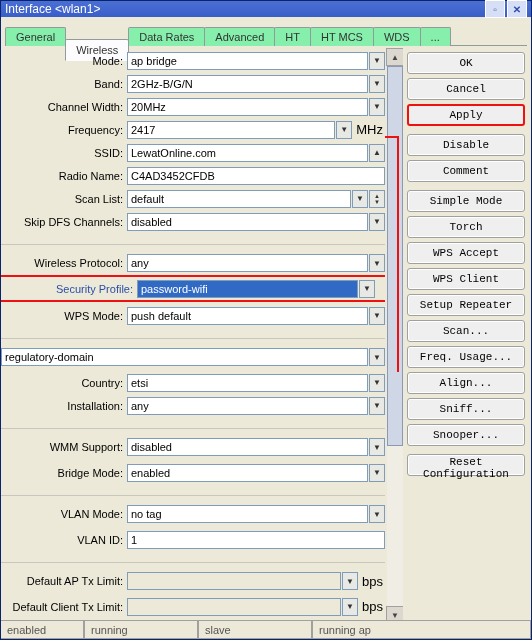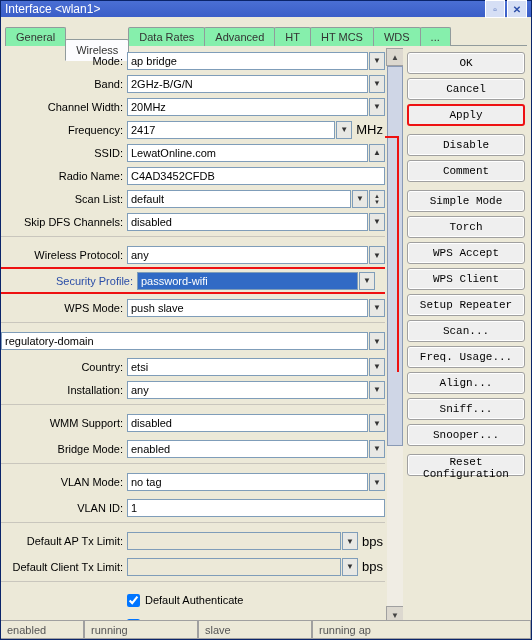--- a/index.html
+++ b/index.html
@@ -14,21 +14,21 @@
 .form-area{flex:1;padding:6px 0 2px 4px;overflow:hidden;position:relative}
 .sidebar{width:118px;padding:6px 6px 0 4px}
 .btn{width:100%;height:22px;margin-bottom:4px;background:#efefef;border:1px solid #a0a0a0;border-radius:3px;font-size:11px;font-family:Liberation Mono, monospace;cursor:pointer;box-shadow:inset 0 0 0 1px #fff}
 .hl-red{border:2px solid #e11;box-shadow:none}
 .form-rows{position:absolute;top:4px;left:0;right:18px;bottom:0;overflow:hidden}
 .scroll-col{position:absolute;top:2px;right:0;width:16px;bottom:2px;display:flex;flex-direction:column;align-items:center}
 .scroll-btn{width:16px;height:16px;background:#dcd8cf;border:1px solid #a0a0a0;display:flex;align-items:center;justify-content:center;font-size:8px;color:#444}
 .scroll-track{flex:1;width:16px;background:#f0ede4}
 .scroll-thumb{width:14px;margin:0 auto;background:#cfd6e6;border:1px solid #8a9ab5;height:70%;}
 .row{display:flex;align-items:center;height:21px;margin-bottom:2px}
-.row.sep{border-top:1px solid #c9c6bd;margin-top:4px;padding-top:5px;height:26px}
+.row.sep{border-top:1px solid #c9c6bd;margin-top:12px;padding-top:5px;height:26px}
 .lbl{width:122px;text-align:right;padding-right:4px;color:#000;font-size:11px}
 .lbl.blue{color:#2b4ea8}
 .fld{flex:1;display:flex;align-items:center}
 .input{flex:1;height:18px;border:1px solid #7f9db9;background:#fff;padding:0 3px;font-size:11px;box-sizing:border-box;display:flex;align-items:center}
 .input.sel{background:#316ac5;color:#fff}
 .drop,.updn,.tri{width:16px;height:18px;border:1px solid #7f9db9;background:#e8e8e4;margin-left:1px;display:flex;align-items:center;justify-content:center;font-size:8px;color:#333;box-sizing:border-box}
 .updn{flex-direction:column;font-size:6px;line-height:6px}
 .unit{margin:0 2px 0 4px;font-size:13px}
 .cb{margin:0 5px 0 0}
 .hl-row{border:2px solid #e11;padding:1px 10px;margin:-3px -2px 0 -2px}
@@ -144,21 +144,21 @@
           <div class="lbl blue">Security Profile:</div>
           <div class="fld">
             <div class="input sel">password-wifi</div>
             <div class="drop">▼</div>
           </div>
         </div>
 
         <div class="row" style="margin-top:3px">
           <div class="lbl">WPS Mode:</div>
           <div class="fld">
-            <div class="input">push slave</div>
+            <div class="input">push default</div>
             <div class="drop">▼</div>
           </div>
         </div>
 
         <div class="row sep">
           <div class="fld">
             <div class="input">regulatory-domain</div>
             <div class="drop">▼</div>
           </div>
         </div>

